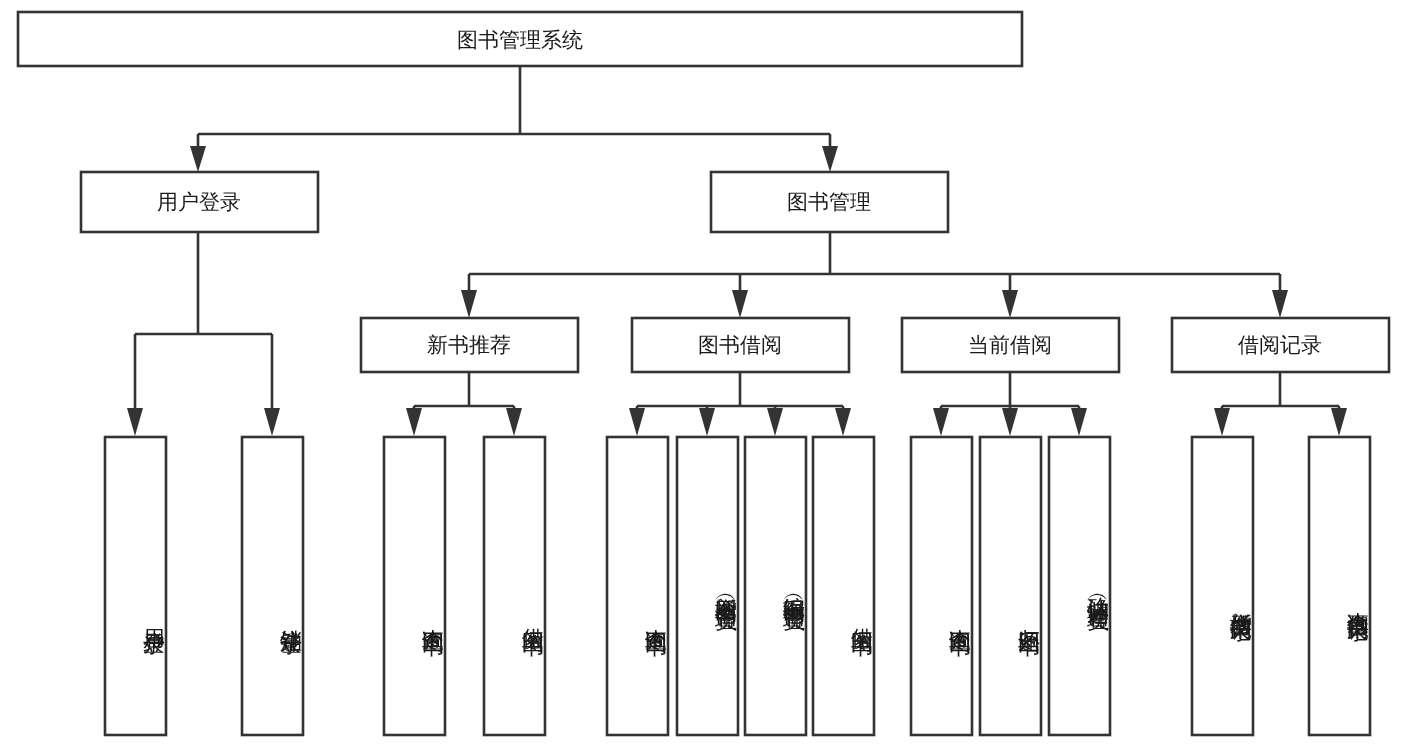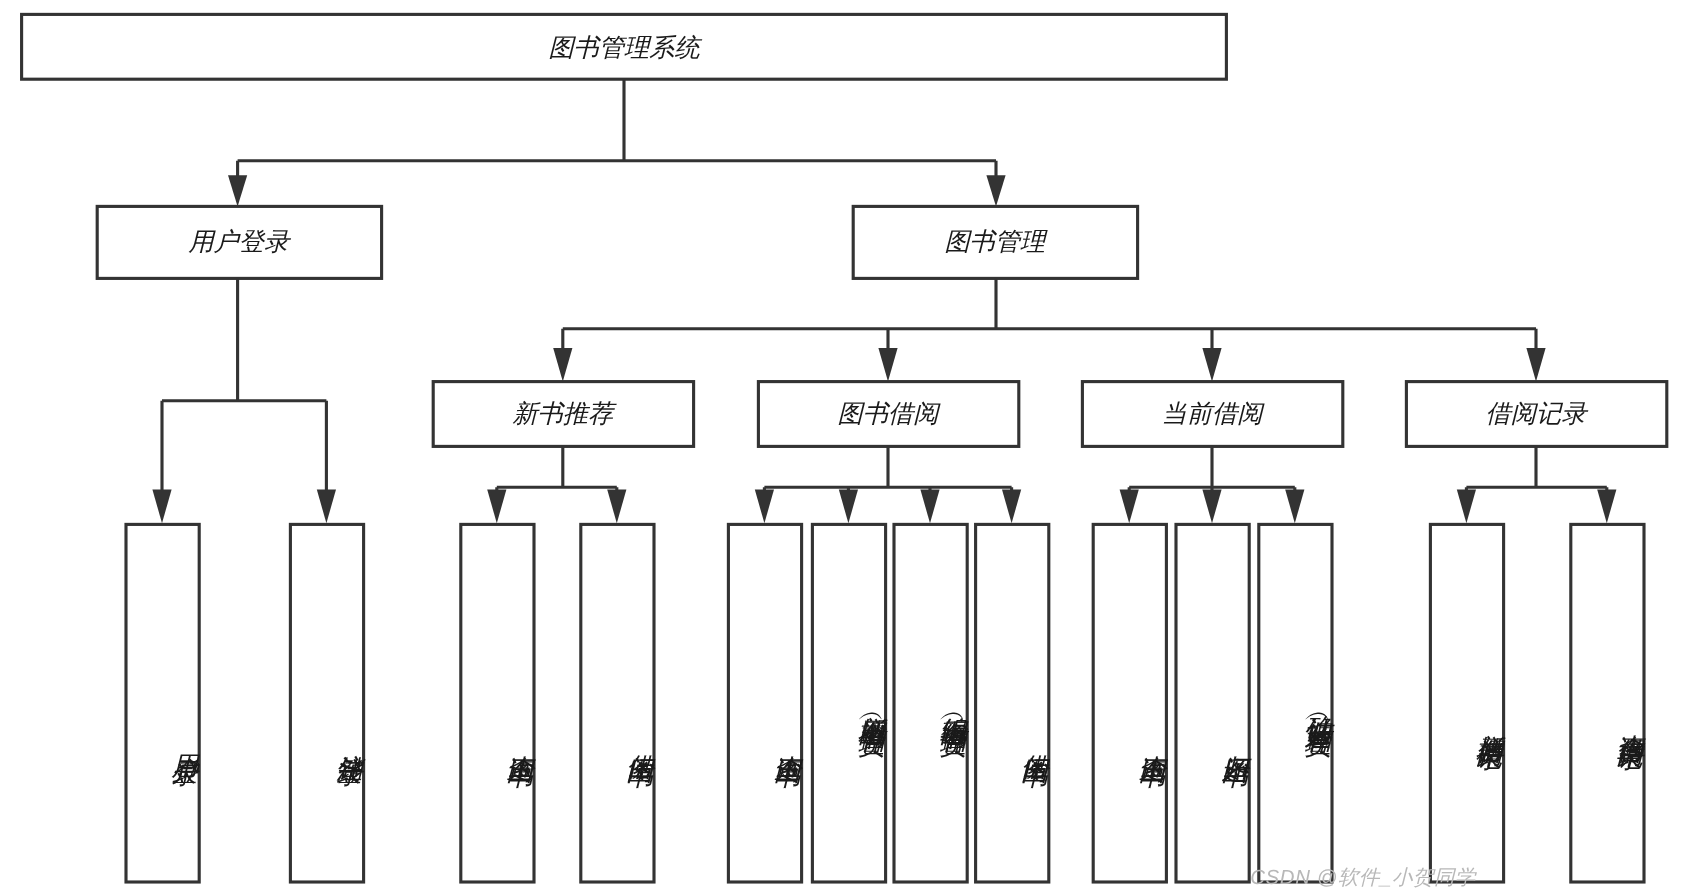--- a/index.html
+++ b/index.html
@@ -10,21 +10,20 @@
   body {
     width: 1405px;
     height: 747px;
     font-family: "Liberation Sans", "DejaVu Sans", sans-serif;
     overflow: hidden;
   }
   #diagram-root {
     position: relative;
     width: 1238px;
     height: 747px;
-    font-style: italic;
   }
   svg.tree {
     position: absolute;
     top: 0;
     left: 0;
     width: 1405px;
     height: 747px;
   }
   .node-box {
     fill: #ffffff;
@@ -181,14 +180,13 @@
   <div class="node-label-v" style="left:745px; top:443px; width:61px; height:290px;">编辑图书（管理员）</div>
   <div class="node-label-v" style="left:813px; top:500px; width:61px; height:230px;">借阅图书</div>
 
   <div class="node-label-v" style="left:911px; top:500px; width:61px; height:230px;">查询图书</div>
   <div class="node-label-v" style="left:980px; top:500px; width:61px; height:230px;">归还图书</div>
   <div class="node-label-v" style="left:1049px; top:443px; width:61px; height:290px;">确认归还（管理员）</div>
 
   <div class="node-label-v" style="left:1192px; top:470px; width:61px; height:260px;">新增借阅记录</div>
   <div class="node-label-v" style="left:1309px; top:470px; width:61px; height:260px;">查询借阅记录</div>
 
-  <div class="watermark">CSDN @软件_小贺同学</div>
 </div>
 
 </body></html>

